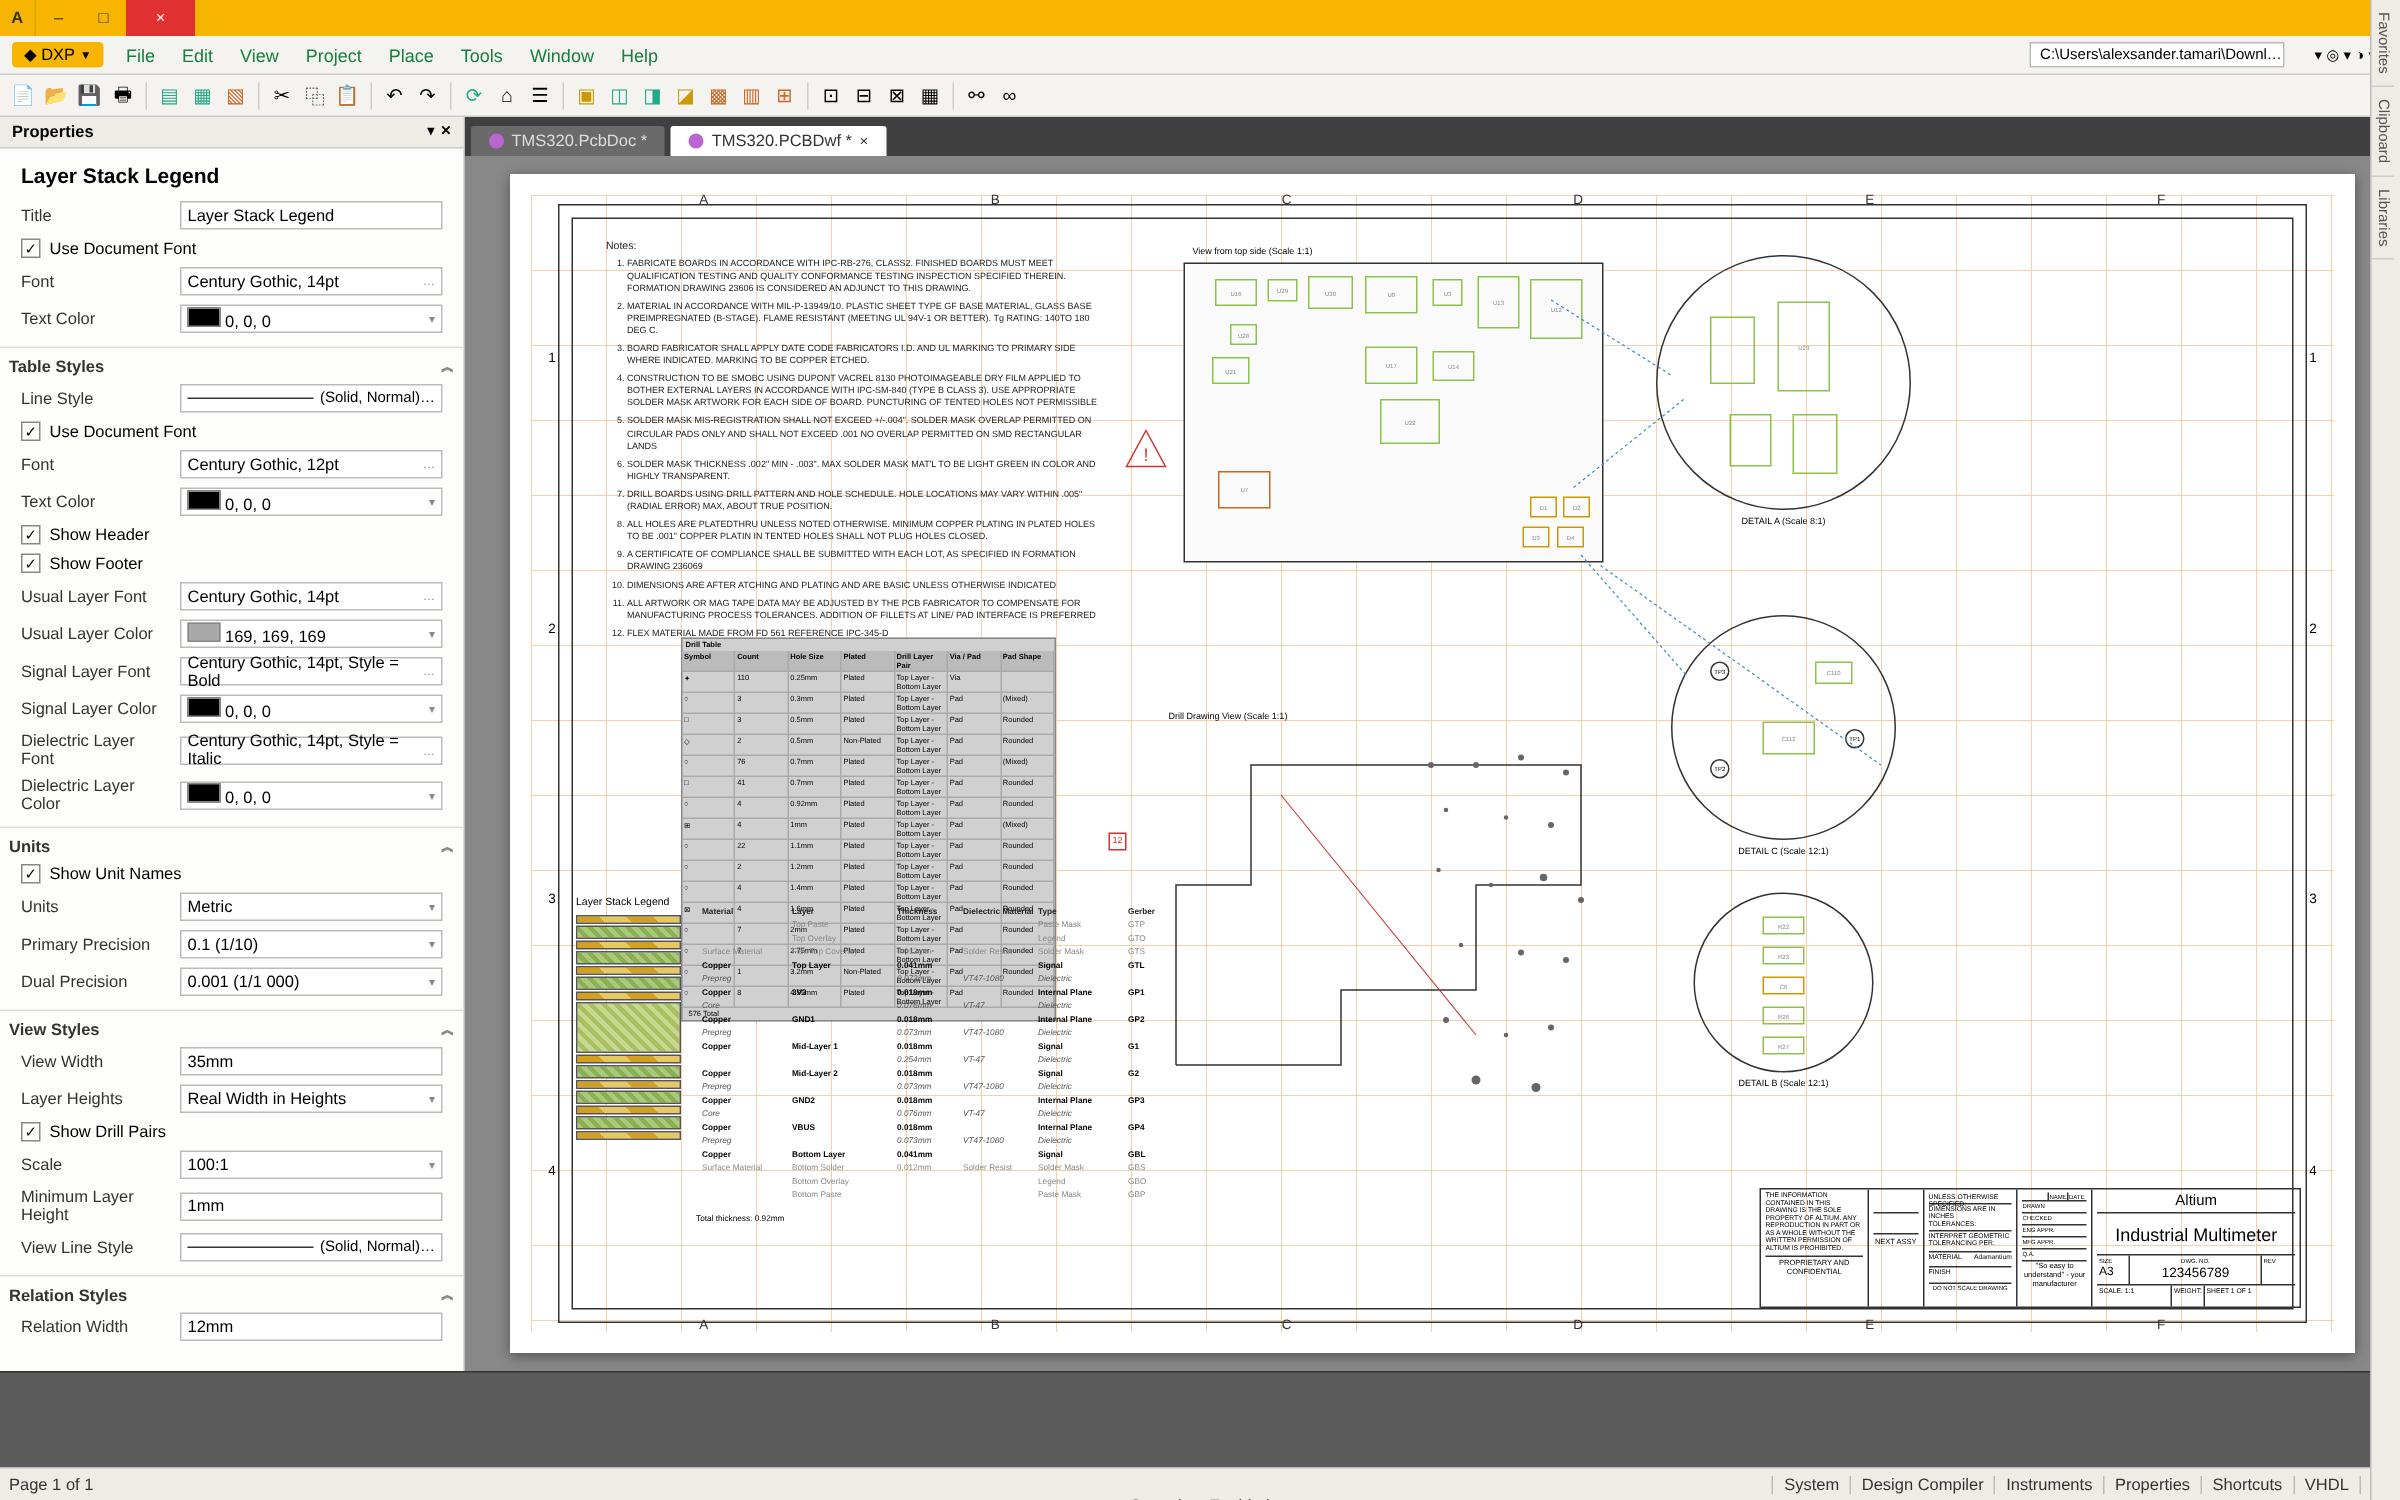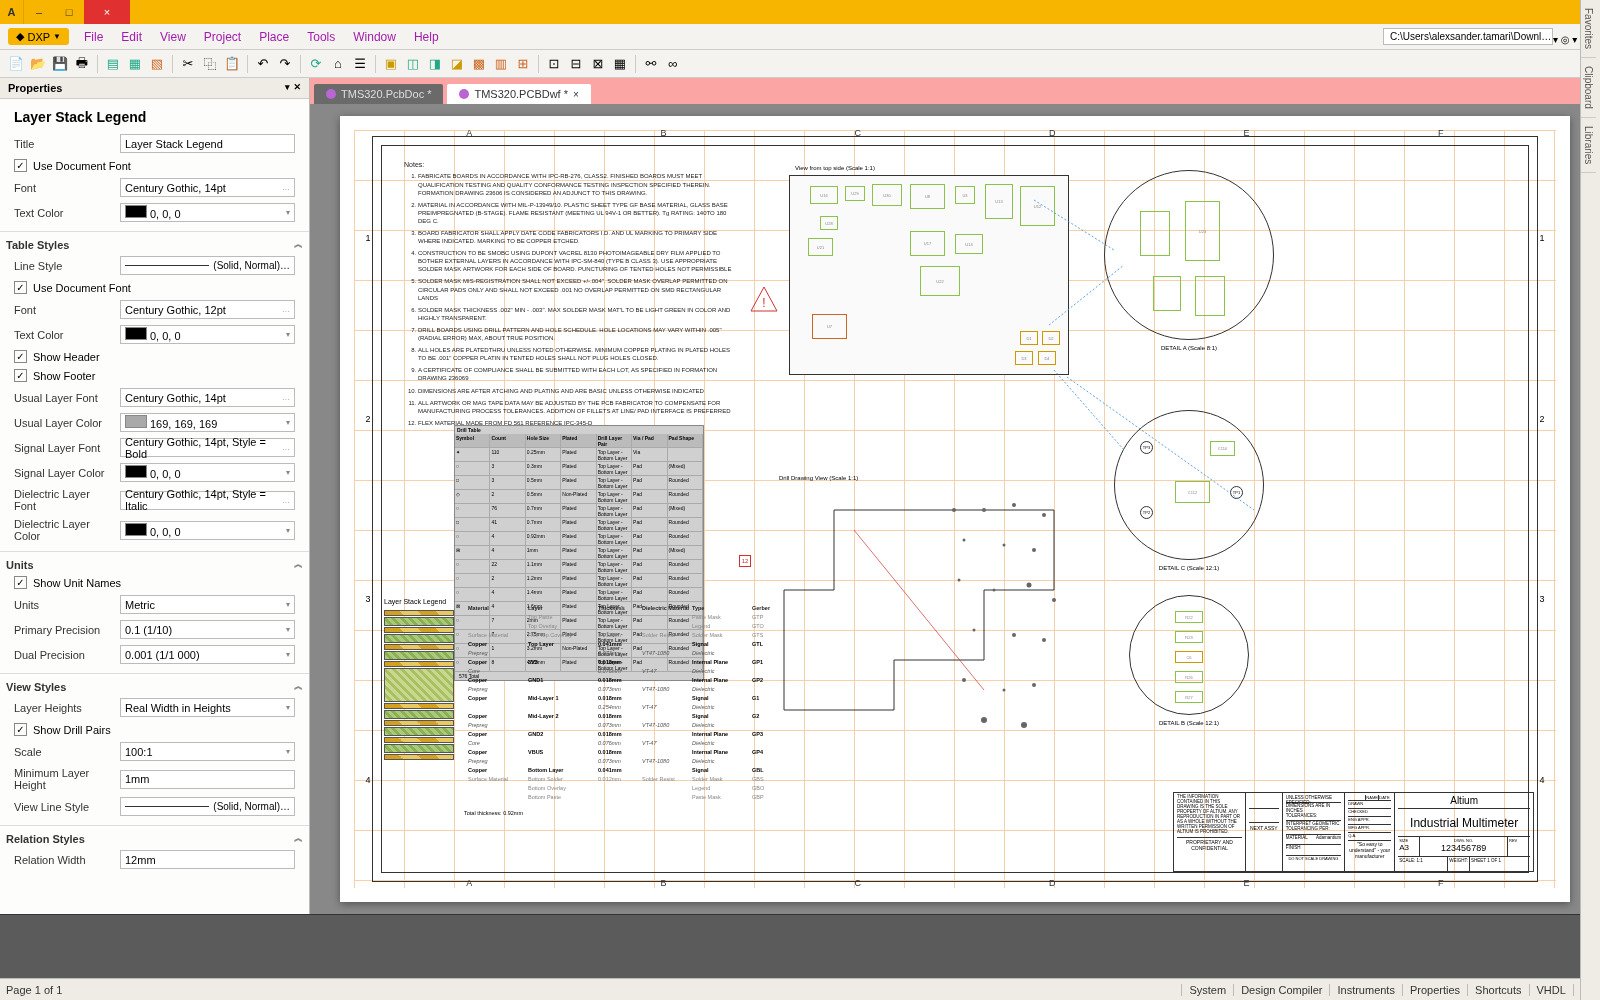--- a/index.html
+++ b/index.html
@@ -5,43 +5,43 @@
 * { margin:0; padding:0; box-sizing:border-box; font-family:'Segoe UI',Tahoma,sans-serif; }
 body { background:#f0f0f0; width:1600px; height:1000px; overflow:hidden; font-size:11px; }
 .titlebar { height:24px; background:#f7b500; display:flex; align-items:center; color:#333; }
 .titlebar .logo { width:24px; height:24px; background:#f7b500; display:flex; align-items:center; justify-content:center; font-weight:bold; font-size:11px; border-right:1px solid rgba(0,0,0,.1);}
 .titlebar .title { flex:1; text-align:center; font-size:12px; }
 .titlebar .winbtns { display:flex; }
 .titlebar .winbtn { width:30px; height:24px; display:flex; align-items:center; justify-content:center; color:#333; cursor:pointer;}
 .titlebar .winbtn.close { background:#e03030; color:#fff; width:46px;}
 .menubar { height:26px; background:#f5f3ef; border-bottom:1px solid #ccc; display:flex; align-items:center;}
 .menubar .dxp { background:#f7b500; padding:2px 8px; border-radius:3px; margin:0 6px 0 8px; font-size:11px; display:flex; align-items:center; gap:3px;}
-.menubar .mitem { padding:0 9px; font-size:12px; cursor:pointer; color:#a21caf;}
-.menubar .right { margin-left:auto; display:flex; align-items:flex-end; gap:0; padding-right:6px;}
+.menubar .mitem { padding:0 9px; font-size:12px; cursor:pointer; color:#15803d;}
+.menubar .right { margin-left:auto; display:flex; align-items:center; gap:20px; padding-right:16px;}
 .menubar .crumb { background:#fff; border:1px solid #bbb; font-size:10px; padding:2px 6px; width:170px; overflow:hidden; white-space:nowrap;}
 .toolbar { height:28px; background:#f5f3ef; border-bottom:1px solid #ccc; display:flex; align-items:center; padding:0 6px; gap:2px;}
 .toolbar .tbtn { width:20px; height:20px; display:flex; align-items:center; justify-content:center; border:1px solid transparent; cursor:pointer; font-size:13px;}
 .toolbar .sep { width:1px; height:18px; background:#ccc; margin:0 3px;}
 .main { display:flex; height:calc(1000px - 24px - 26px - 28px - 64px - 22px); }
 .panel { width:310px; background:#fdfdfc; border-right:1px solid #bbb; overflow-y:auto; overflow-x:hidden; font-size:11px; }
 .panel-head { background:#efece5; padding:4px 8px; font-weight:bold; border-bottom:1px solid #ccc; display:flex; justify-content:space-between;}
 .panel-head .pbtns { display:flex; gap:4px; font-size:9px;}
 .panel h2 { font-size:14px; font-weight:bold; padding:10px 14px 6px;}
 .section { padding:0 8px;}
 .section-head { display:flex; justify-content:space-between; align-items:center; padding:6px 6px 2px; font-weight:bold; color:#333; border-top:1px solid #ddd; margin-top:6px;}
 .section-head .chev { font-size:9px; color:#888;}
 .row { display:flex; align-items:center; padding:3px 6px; gap:6px;}
 .row label { width:100px; font-size:11px; color:#333;}
 .row .input { flex:1; height:19px; border:1px solid #bbb; background:#fff; padding:0 4px; font-size:11px; display:flex; align-items:center; justify-content:space-between;}
 .row .input .dd { font-size:8px; color:#888;}
 .row .chk { width:13px; height:13px; border:1px solid #888; display:inline-flex; align-items:center; justify-content:center; font-size:10px;}
 .row .chk.checked::after { content:"✓"; color:#000;}
 .row .color-swatch { width:22px; height:13px; border:1px solid #888; display:inline-block; margin-right:3px;}
 .canvas-wrap { flex:1; background:#777; display:flex; flex-direction:column; position:relative;}
-.tabs { height:26px; background:#fca5a5; display:flex; align-items:flex-end; padding-left:4px;}
+.tabs { height:26px; background:#404040; display:flex; align-items:flex-end; padding-left:4px;}
 .tab { padding:4px 12px; font-size:11px; background:#7a7a7a; color:#ddd; border-radius:2px 2px 0 0; margin-right:4px; display:flex; align-items:center; gap:5px; cursor:pointer;}
 .tab.inactive { background:#6a6a6a;}
 .tab.active { background:#fff; color:#333;}
 .tab .dot { width:10px; height:10px; border-radius:50%; background:#b966d2;}
 .tab.active .dot { background:#b966d2;}
 .tab .x { font-size:10px;}
 .canvas { flex:1; background:#888; position:relative; overflow:hidden;}
 .paper { position:absolute; left:30px; top:12px; right:30px; bottom:12px; background:#fff; box-shadow:0 2px 8px rgba(0,0,0,.4);}
 .sheet { position:absolute; inset:14px; background:#fff; background-image:linear-gradient(#f7cfa8 1px,transparent 1px),linear-gradient(90deg,#f7cfa8 1px,transparent 1px); background-size:50px 50px;}
 .sheet-border { position:absolute; left:18px; right:18px; top:6px; bottom:6px; border:1px solid #333;}
@@ -310,20 +310,26 @@
           </div>
         </div>
     </div>
 
     <div class="section-head">
         <span>View Styles</span>
         <span class="chev">︽</span>
       </div>
     <div class="section">
       <div class="row">
+          <label>View Width</label>
+          <div class="input">
+            <span>35mm</span>
+          </div>
+        </div>
+      <div class="row">
           <label>Layer Heights</label>
           <div class="input">
             <span>Real Width in Heights</span>
             <span class="dd">▾</span>
           </div>
         </div>
       <div class="row">
           <span class="chk checked"></span>
           <span>Show Drill Pairs</span>
         </div>

